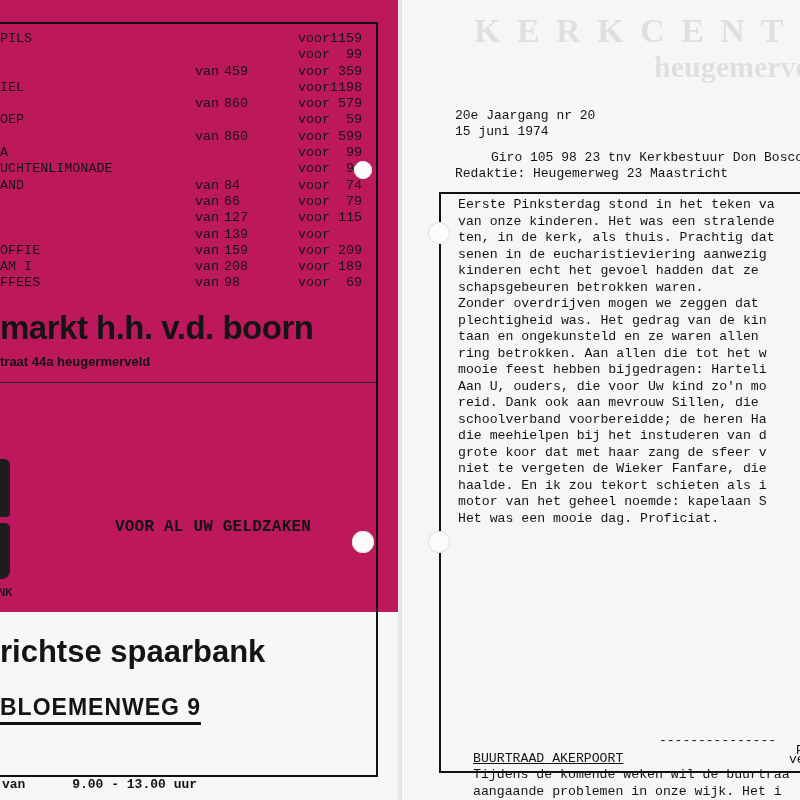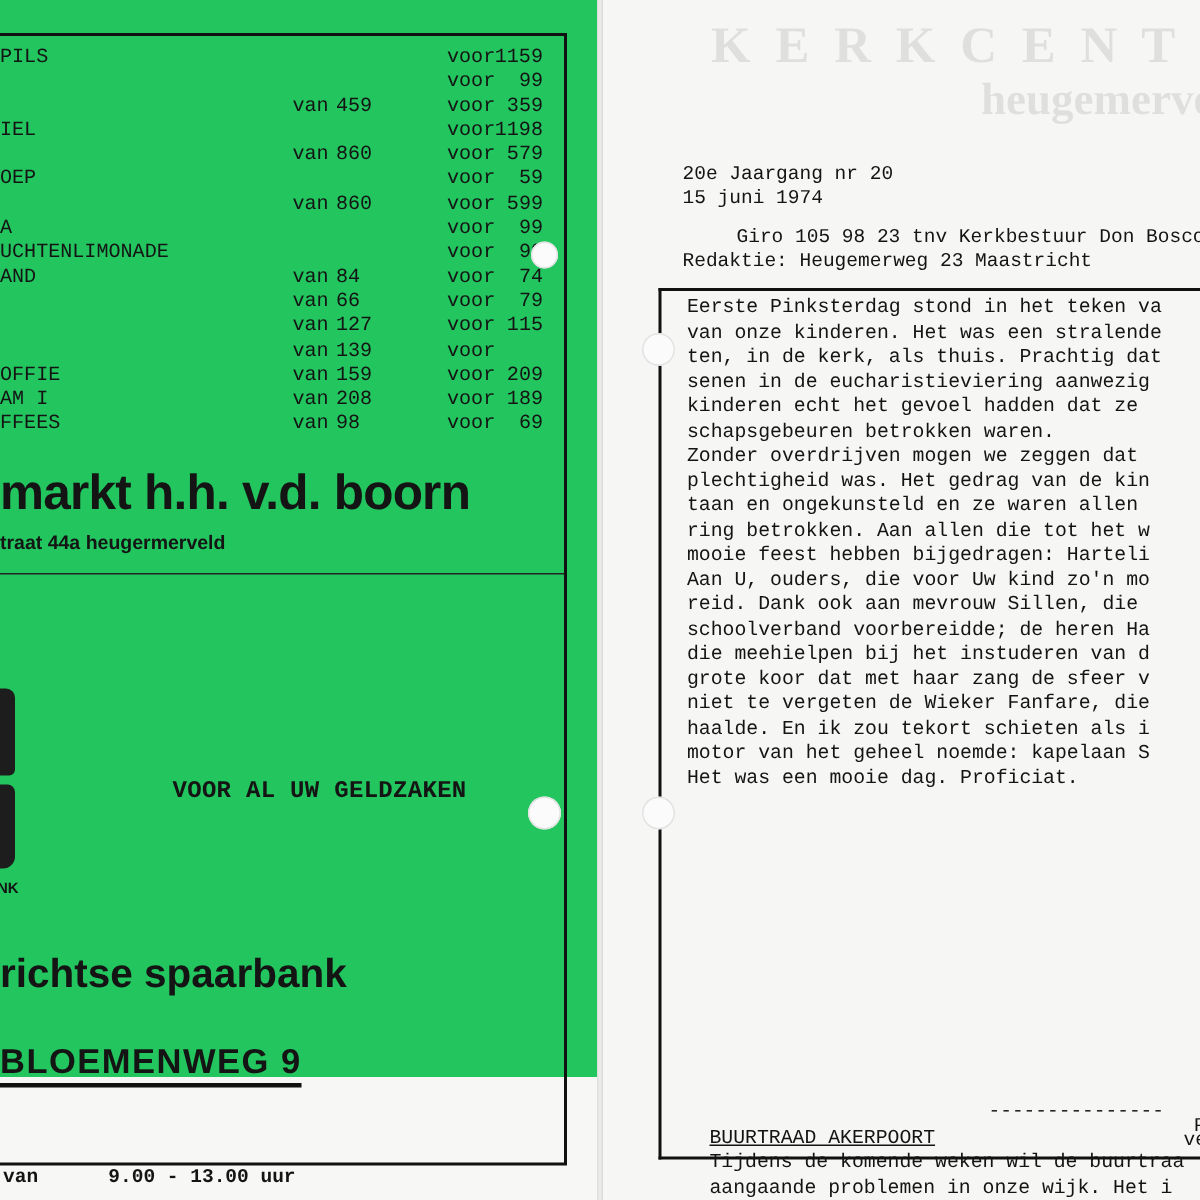--- a/index.html
+++ b/index.html
@@ -2,22 +2,22 @@
 <html><head>
 <meta charset="utf-8">
 <style>
   html, body { margin: 0; padding: 0; }
   body {
     width: 800px; height: 800px; position: relative; overflow: hidden;
     background: #f7f7f5; color: #141414;
     font-family: "Liberation Mono", "DejaVu Sans Mono", monospace;
   }
   .page-left {
-    position: absolute; left: 0; top: 0; width: 400px; height: 718px;
-    background: #22c55e;
+    position: absolute; left: 0; top: 0; width: 400px; height: 612px;
+    background: #be185d;
   }
   .page-right {
     position: absolute; left: 404px; top: 0; width: 396px; height: 800px;
     background: #f6f6f4;
   }
   .fold {
     position: absolute; left: 398px; top: 0; width: 4px; height: 800px;
     background: linear-gradient(90deg, #dcdcda, #efefed, #d8d8d6);
   }
   
@@ -55,21 +55,21 @@
   .bank-logo-text {
     position: absolute; left: 0; top: 563px; font-family: "Liberation Sans", sans-serif;
     font-weight: bold; font-size: 10px;
   }
   .bank-slogan {
     position: absolute; left: 117px; top: 494px; font-weight: bold; font-size: 16px;
     letter-spacing: 0.2px; white-space: nowrap;
   }
   .bank-name {
     position: absolute; left: 2px; top: 610px; font-family: "Liberation Sans", sans-serif;
-    font-weight: bold; font-size: 27px; white-space: nowrap;
+    font-weight: bold; font-size: 31px; white-space: nowrap;
   }
   .bank-street {
     position: absolute; left: 2px; top: 670px; font-family: "Liberation Sans", sans-serif;
     font-weight: bold; font-size: 23px; letter-spacing: 1px; white-space: nowrap;
     border-bottom: 3px solid #111; padding-bottom: 1px;
   }
   .bank-hours { position: absolute; left: 4px; top: 720px; font-size: 13px; line-height: 16.5px; font-weight: bold; white-space: pre; }
   
   .bleed {
     position: absolute; color: rgba(0,0,0,0.09); white-space: nowrap;

